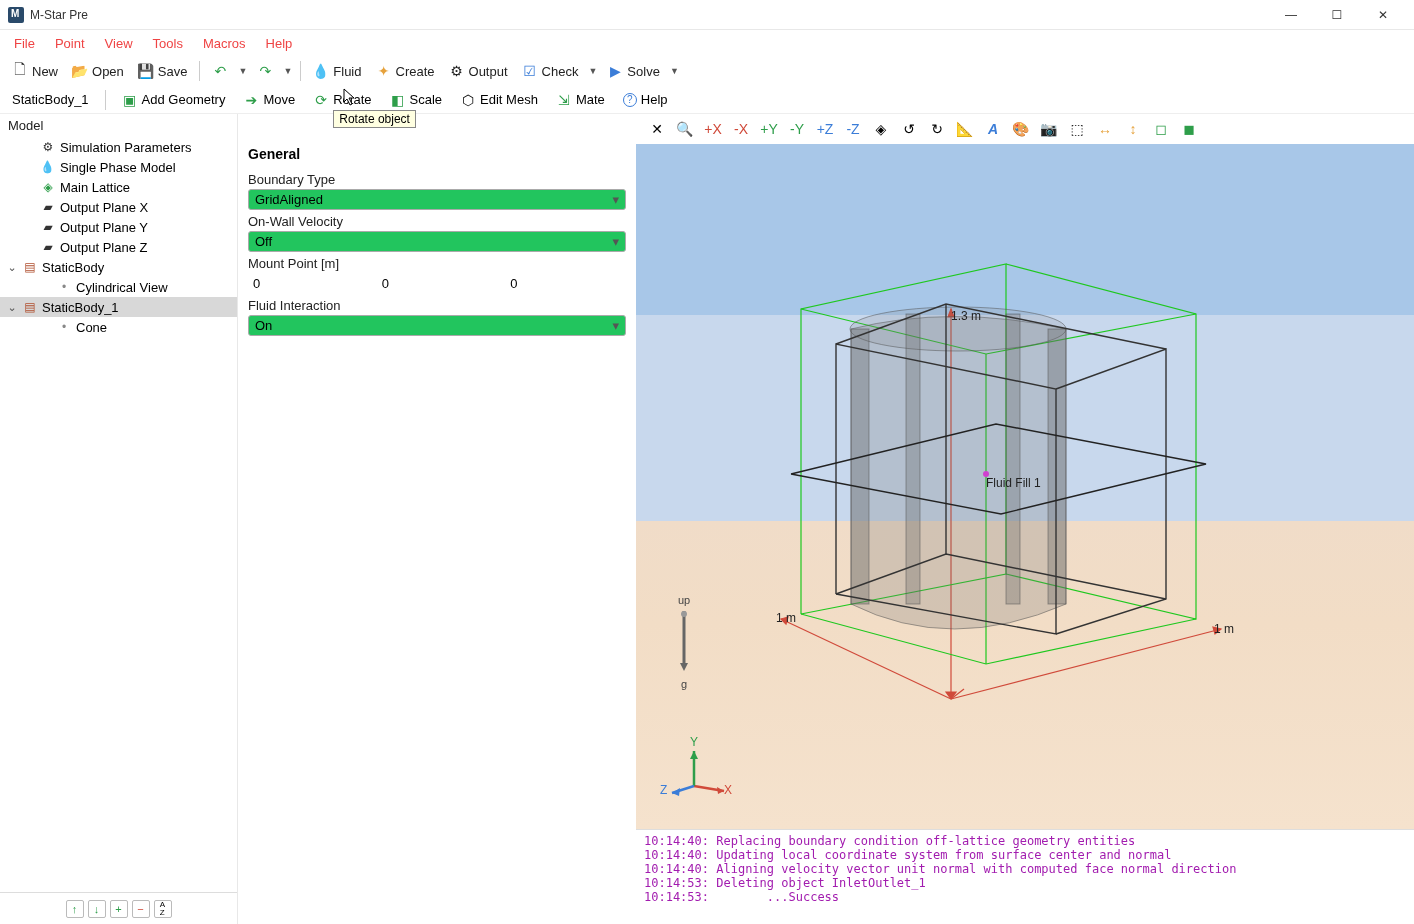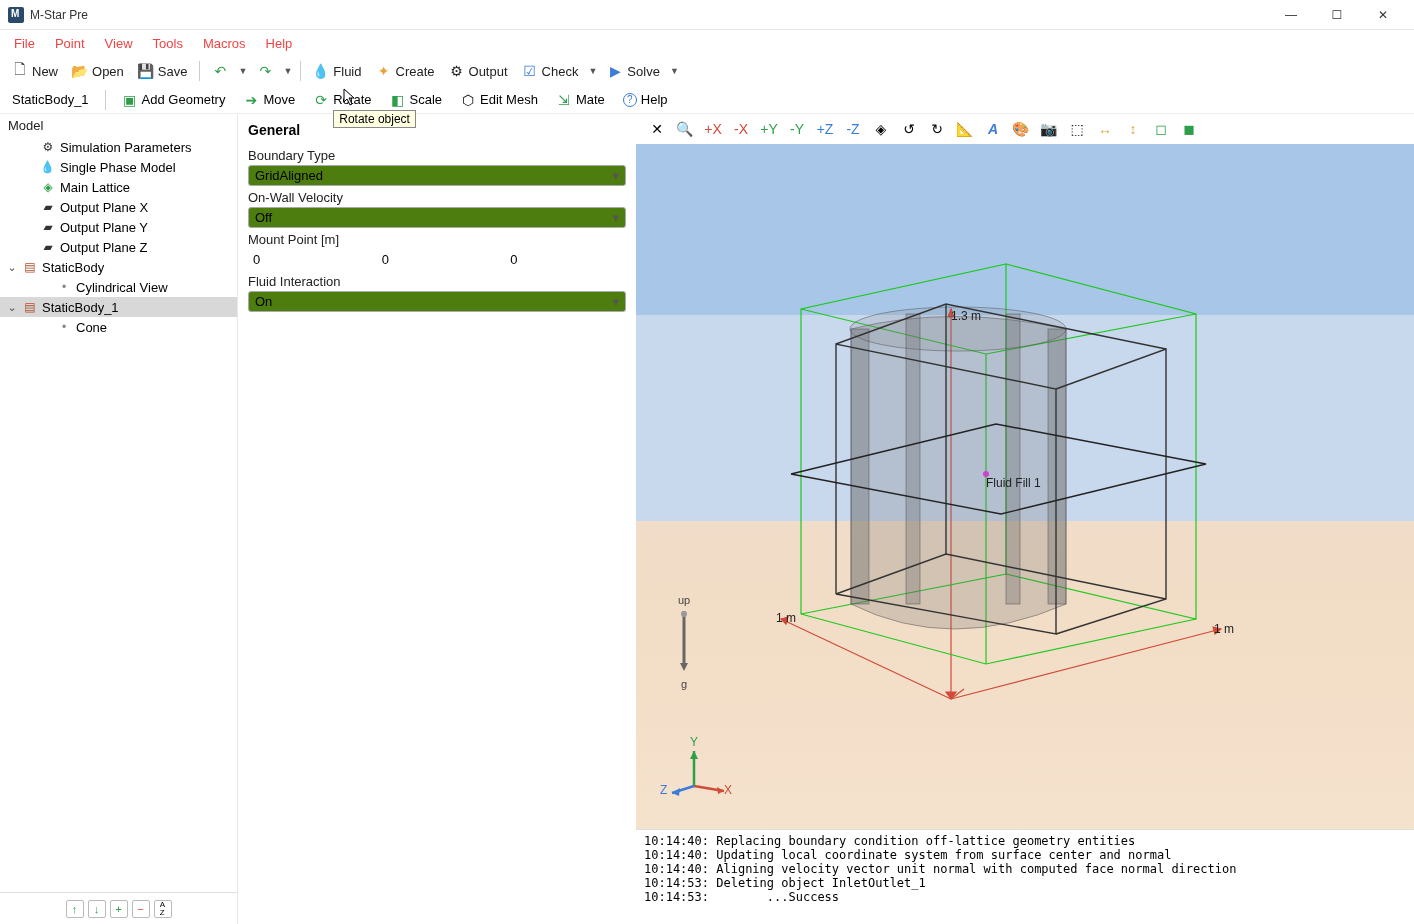--- a/index.html
+++ b/index.html
@@ -12,42 +12,42 @@
 .win-btn { width: 46px; height: 30px; display: flex; align-items: center; justify-content: center; color: #333; font-size: 12px; }
 .menubar { height: 26px; display: flex; align-items: center; padding: 0 4px; font-size: 13px; color: #ef4444; }
 .menubar .menu-item { padding: 3px 10px; }
 .toolbar { height: 30px; display: flex; align-items: center; padding: 2px 6px; font-size: 13px; color: #222; gap: 2px; }
 .tbtn { display: flex; align-items: center; padding: 2px 6px; gap: 4px; border-radius: 2px; white-space: nowrap; }
 .tbtn .ic { width: 16px; height: 16px; display:inline-flex; align-items:center; justify-content:center; font-size:14px; }
 .sep { width: 1px; height: 20px; background: #ccc; margin: 0 4px; }
 .dd-arrow { font-size: 9px; color: #555; padding:0 2px;}
 .content { flex: 1; display: flex; overflow: hidden; }
 .left-col { width: 238px; display: flex; flex-direction: column; border-right: 1px solid #e8e8e8; }
-.mid-col { width: 398px; display:flex; flex-direction:column; padding: 6px 10px; overflow:auto; }
+.mid-col { width: 398px; display:flex; flex-direction:column; padding: 6px 10px; overflow:auto;margin-top:24px; }
 .right-col { flex: 1; display: flex; flex-direction: column; }
 .tree-header { font-size: 13px; padding: 4px 8px; color:#222; }
 .tree { flex:1; font-size: 13px; overflow:auto; }
 .tree-item { display:flex; align-items:center; padding:2px 6px; gap:4px; cursor:default;}
 .tree-item .expander { width:12px; text-align:center; color:#555; font-size:11px;}
 .tree-item .t-icon { width:16px; height:16px; display:inline-flex; align-items:center; justify-content:center; font-size:12px;}
 .tree-item.selected { background:#d8d8d8; }
 .tree-item.indent1 { padding-left:24px; }
 .tree-item.indent2 { padding-left:40px; }
 .left-footer { height:32px; border-top:1px solid #ddd; display:flex; align-items:center; gap:4px; padding:0 8px; justify-content:center;}
 .small-btn{ width:18px; height:18px; border:1px solid #bbb; border-radius:2px; display:flex; align-items:center; justify-content:center; font-size:11px;}
 .prop-heading { font-weight:bold; font-size:14px; margin:2px 0 6px 0; }
 .prop-label { font-size:13px; color:#222; margin-top:4px;}
-.prop-select { width:100%; border:1px solid #aaa; border-radius:3px; padding:2px 22px 2px 6px; font-size:13px; background:#4d7c0f; position:relative; margin-top:2px;}
+.prop-select { width:100%; border:1px solid #aaa; border-radius:3px; padding:2px 22px 2px 6px; font-size:13px; background:#22c55e; position:relative; margin-top:2px;}
 .prop-select:after{ content:"▾"; position:absolute; right:6px; top:2px; color:#555;}
 .prop-row3 { display:flex; gap:8px; margin-top:2px;}
 .prop-row3 .cell{ flex:1; border:1px solid transparent; padding:2px 4px; font-size:13px;}
 .viewport-toolbar { height:30px; display:flex; align-items:center; gap:6px; padding:2px 10px; justify-content:flex-start;}
 .vp-icon { width:22px; height:22px; display:flex; align-items:center; justify-content:center; font-size:14px;}
 .viewport { flex:1; position:relative; background: linear-gradient(to bottom, #a8c7e8 0%, #a8c7e8 25%, #c8d8ed 25%, #c8d8ed 55%, #f0dcc8 55%, #f2ddc6 70%, #f5e2cd 100%); overflow:hidden;}
-.console { height:95px; background:#fff; border-top:1px solid #ddd; padding:4px 8px; font-family: Consolas, monospace; font-size:12px; color:#000000; overflow:auto; white-space:pre; }
+.console { height:95px; background:#fff; border-top:1px solid #ddd; padding:4px 8px; font-family: Consolas, monospace; font-size:12px; color:#a21caf; overflow:auto; white-space:pre; }
 .axis-gizmo { position:absolute; left:28px; bottom:24px; }
 .tooltip { position:absolute; background:#ffffe1; border:1px solid #888; font-size:12px; padding:1px 5px; }
 .context-bar { height:28px; display:flex; align-items:center; padding:0 6px; font-size:13px; gap:6px; border-bottom:1px solid #eee;}
 .ctx-label{ padding:2px 6px; }
 svg { overflow:visible; }
 </style>
 </head>
 <body>
 
 <div class="window">

